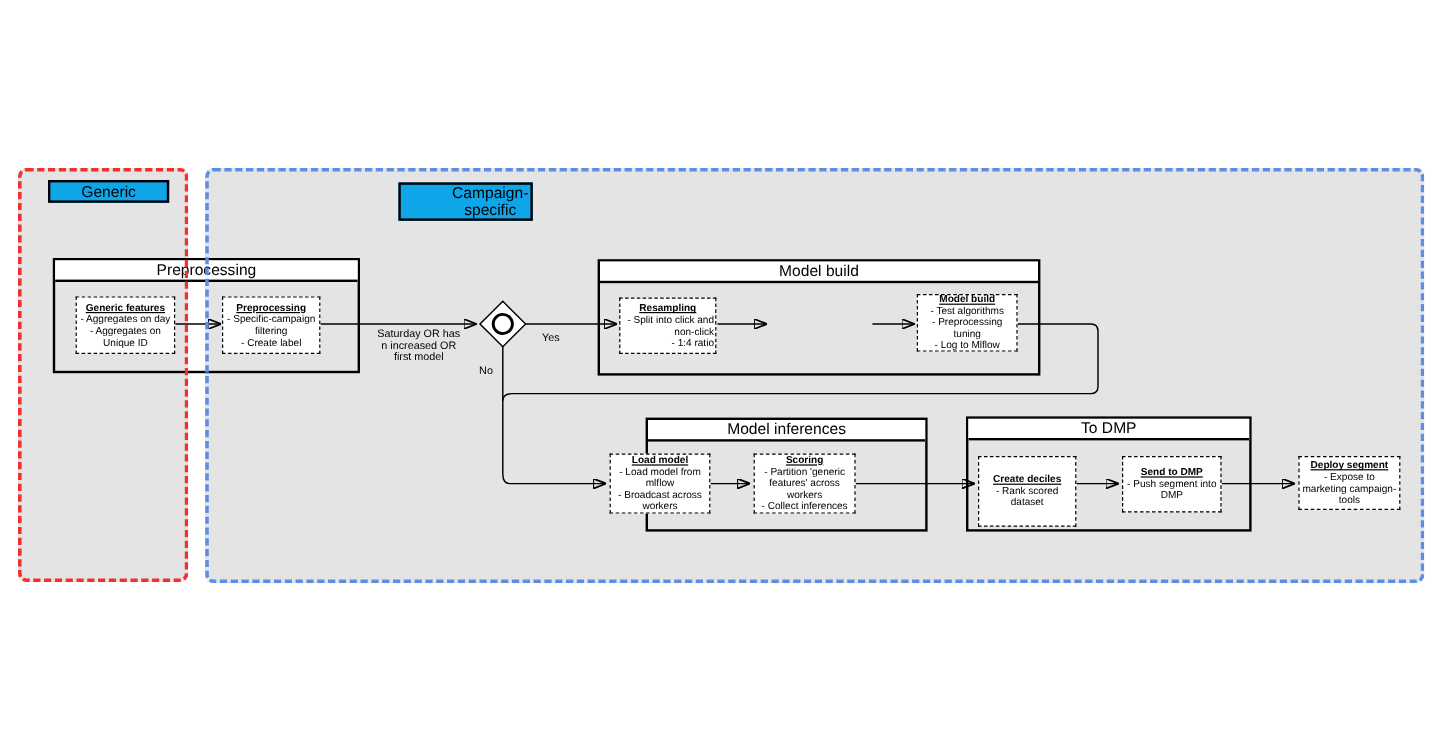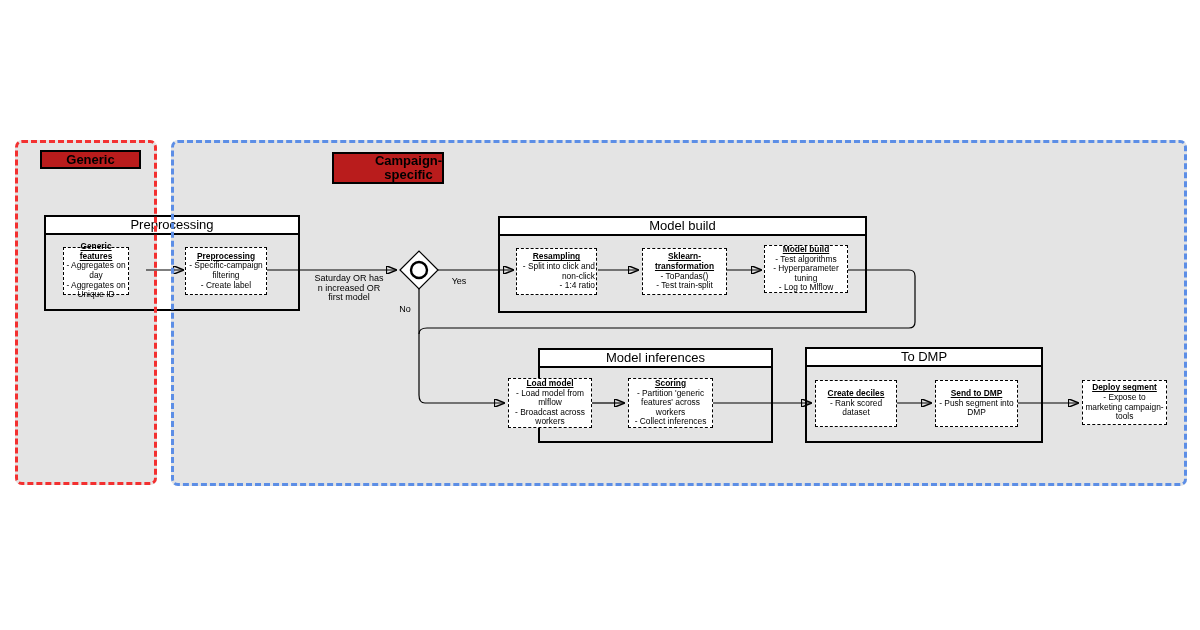--- a/index.html
+++ b/index.html
@@ -7,23 +7,23 @@
     position:relative; width:1200px; height:630px; background:#ffffff;
     font-family:"Liberation Sans", sans-serif; overflow:hidden;
   }
   
   .region-fill { position:absolute; background:#e4e4e4; border-radius:7px; z-index:0; }
   
   .region-border { position:absolute; border:3px dashed; border-radius:7px; box-sizing:border-box; z-index:5; pointer-events:none; }
   .region-border.generic  { border-color:#f33030; }
   .region-border.campaign { border-color:#5c8ee6; }
   .region-label {
-    position:absolute; background:#b91c1c; border:2px solid #000; box-sizing:border-box;
+    position:absolute; background:#0ea5e9; border:2px solid #000; box-sizing:border-box;
     display:flex; align-items:center; justify-content:center; text-align:center;
-    font-weight:bold; font-size:13px; line-height:14px; z-index:6;
+    font-weight:normal; font-size:13px; line-height:14px; z-index:6;
   }
   
   .container { position:absolute; border:2px solid #000; box-sizing:border-box; z-index:1; }
   .container-title {
     background:#ffffff; border-bottom:2px solid #000; height:16px;
     text-align:center; font-size:13px; line-height:15px; color:#000;
   }
   
   .node {
     position:absolute; background:#ffffff; border:1.5px dashed #000; box-sizing:border-box;
@@ -79,64 +79,59 @@
     <path d="M592,403 H624" marker-end="url(#arw)"></path>
     <path d="M713,403 H811" marker-end="url(#arw)"></path>
     <path d="M897,403 H931" marker-end="url(#arw)"></path>
     <path d="M1018,403 H1078" marker-end="url(#arw)"></path>
     <g>
       <polygon class="shape" points="400,270 419,251 438,270 419,289"></polygon>
       <circle class="shape" cx="419" cy="270" r="8" stroke="#000" stroke-width="2.4"></circle>
     </g>
   </svg>
 
-  <div class="node" style="left:63px; top:247px; width:66px; height:48px;">
+  <div class="node" style="left:63px; top:247px; width:83px; height:48px;">
     <div class="node-title">Generic features</div>
     <div class="node-line">- Aggregates on day</div>
     <div class="node-line">- Aggregates on Unique ID</div>
   </div>
 
   <div class="node" style="left:185px; top:247px; width:82px; height:48px;">
     <div class="node-title">Preprocessing</div>
     <div class="node-line">- Specific-campaign filtering</div>
     <div class="node-line">- Create label</div>
   </div>
 
   <div class="node" style="left:516px; top:248px; width:81px; height:47px;text-align:right;">
     <div class="node-title">Resampling</div>
     <div class="node-line">- Split into click and non-click</div>
     <div class="node-line">- 1:4 ratio</div>
   </div>
 
-  <div class="node" style="left:642px; top:248px; width:85px; height:47px;">
-    <div class="node-title">Sklearn-transformation</div>
-    <div class="node-line">- ToPandas()</div>
-    <div class="node-line">- Test train-split</div>
-  </div>
 
   <div class="node" style="left:764px; top:245px; width:84px; height:48px;">
     <div class="node-title">Model build</div>
     <div class="node-line">- Test algorithms</div>
-    <div class="node-line">- Hyperparameter tuning</div>
+    <div class="node-line">- Preprocessing tuning</div>
     <div class="node-line">- Log to Mlflow</div>
   </div>
 
   <div class="node" style="left:508px; top:378px; width:84px; height:50px;">
     <div class="node-title">Load model</div>
     <div class="node-line">- Load model from mlflow</div>
     <div class="node-line">- Broadcast across workers</div>
   </div>
 
   <div class="node" style="left:628px; top:378px; width:85px; height:50px;">
     <div class="node-title">Scoring</div>
     <div class="node-line">- Partition 'generic features' across workers</div>
     <div class="node-line">- Collect inferences</div>
   </div>
 
-  <div class="node" style="left:815px; top:380px; width:82px; height:47px;">
+  <div class="node" style="left:815px; top:380px; width:82px; height:59px;">
     <div class="node-title">Create deciles</div>
     <div class="node-line">- Rank scored dataset</div>
   </div>
 
   <div class="node" style="left:935px; top:380px; width:83px; height:47px;">
     <div class="node-title">Send to DMP</div>
     <div class="node-line">- Push segment into DMP</div>
   </div>
 
   <div class="node" style="left:1082px; top:380px; width:85px; height:45px;">

